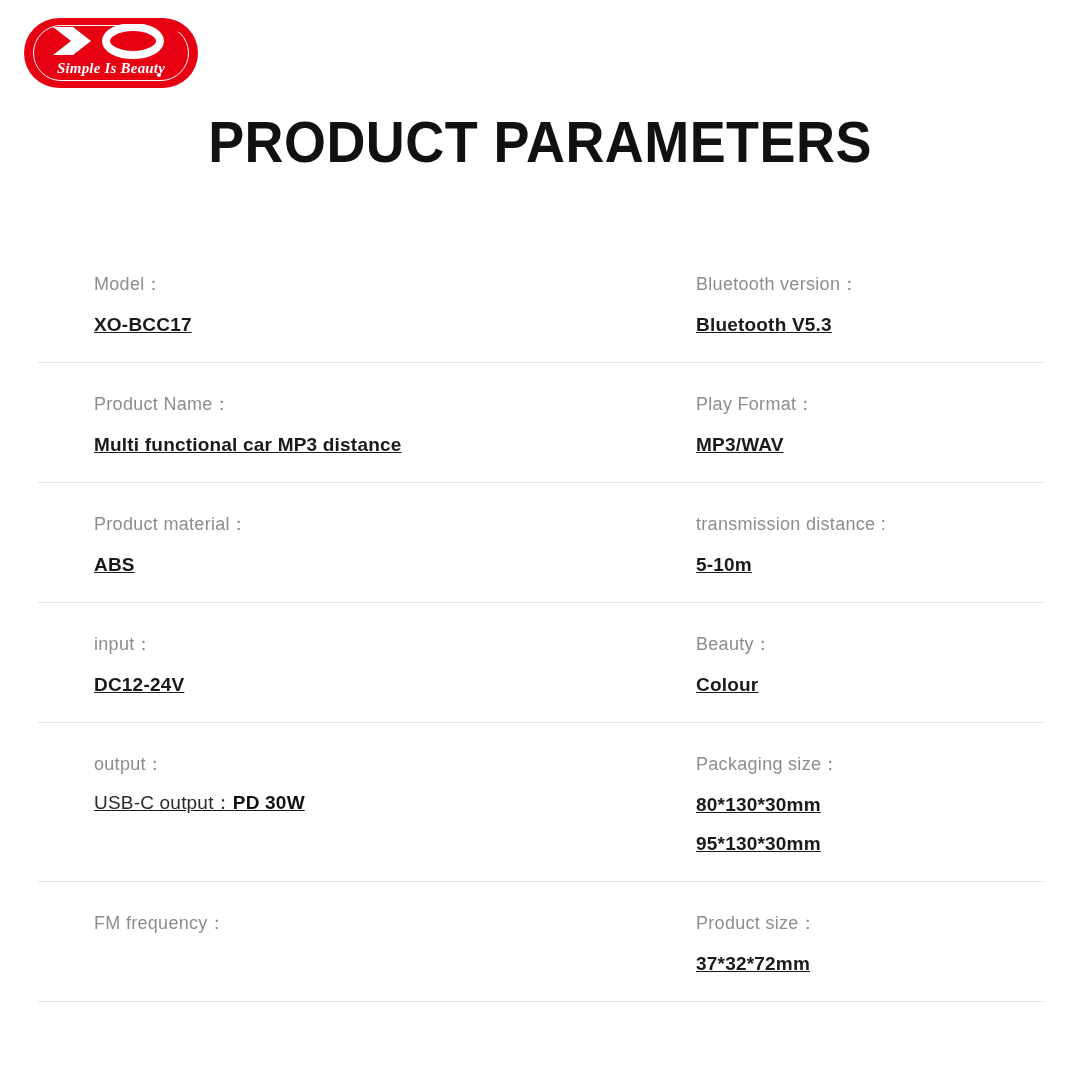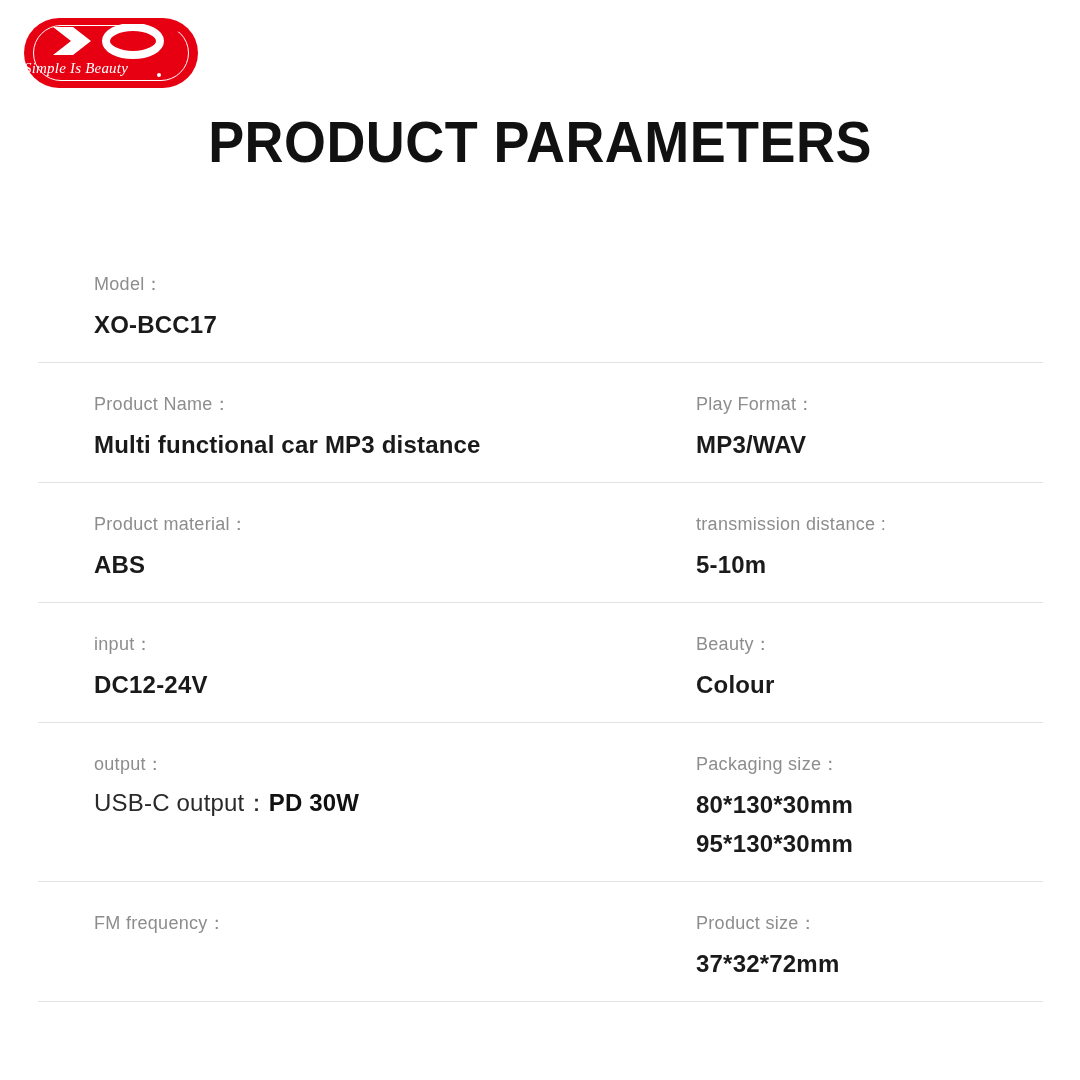--- a/index.html
+++ b/index.html
@@ -62,23 +62,24 @@
     color: #ffffff;
     letter-spacing: -1px;
     font-family: "DejaVu Sans", sans-serif;
   }
   .logo-xo svg { display: block; margin: 0 auto; }
   .logo-tagline {
     position: absolute;
     left: 0;
     right: 0;
     top: 42px;
+    text-align: center;
     font-family: "Liberation Serif", "DejaVu Serif", serif;
     font-style: italic;
-    font-weight: 400;
+    font-weight: 700;
     font-size: 15px;
     color: #ffffff;
     letter-spacing: 0.2px;
   }
 
   
   .page-title {
     position: absolute;
     left: 0;
     right: 0;
@@ -118,26 +119,27 @@
   .spec-label {
     font-size: 18px;
     line-height: 30px;
     font-weight: 400;
     color: #8d8d8d;
     letter-spacing: 0.3px;
     white-space: pre;
   }
   .spec-value {
     margin-top: 11px;
-    font-size: 24px;
+    font-size: 19px;
     line-height: 30px;
     font-weight: 700;
     color: #1a1a1a;
     letter-spacing: 0.2px;
     white-space: pre;
+    text-decoration: underline;
   }
   .spec-value.second-line { margin-top: 9px; }
   .value-prefix {
     font-weight: 400;
     color: #2a2a2a;
   }
   .value-strong {
     font-weight: 700;
     color: #111111;
   }
@@ -162,20 +164,24 @@
 
 <div class="page-title">PRODUCT PARAMETERS</div>
 
 <div class="spec-table">
 
   <div class="spec-row first">
     <div class="spec-cell left">
       <div class="spec-label">Model：</div>
       <div class="spec-value">XO-BCC17</div>
     </div>
+    <div class="spec-cell right">
+      <div class="spec-label">Bluetooth version：</div>
+      <div class="spec-value">Bluetooth V5.3</div>
+    </div>
   </div>
 
   <div class="spec-row">
     <div class="spec-cell left">
       <div class="spec-label">Product Name：</div>
       <div class="spec-value">Multi functional car MP3 distance</div>
     </div>
     <div class="spec-cell right">
       <div class="spec-label">Play Format：</div>
       <div class="spec-value">MP3/WAV</div>

